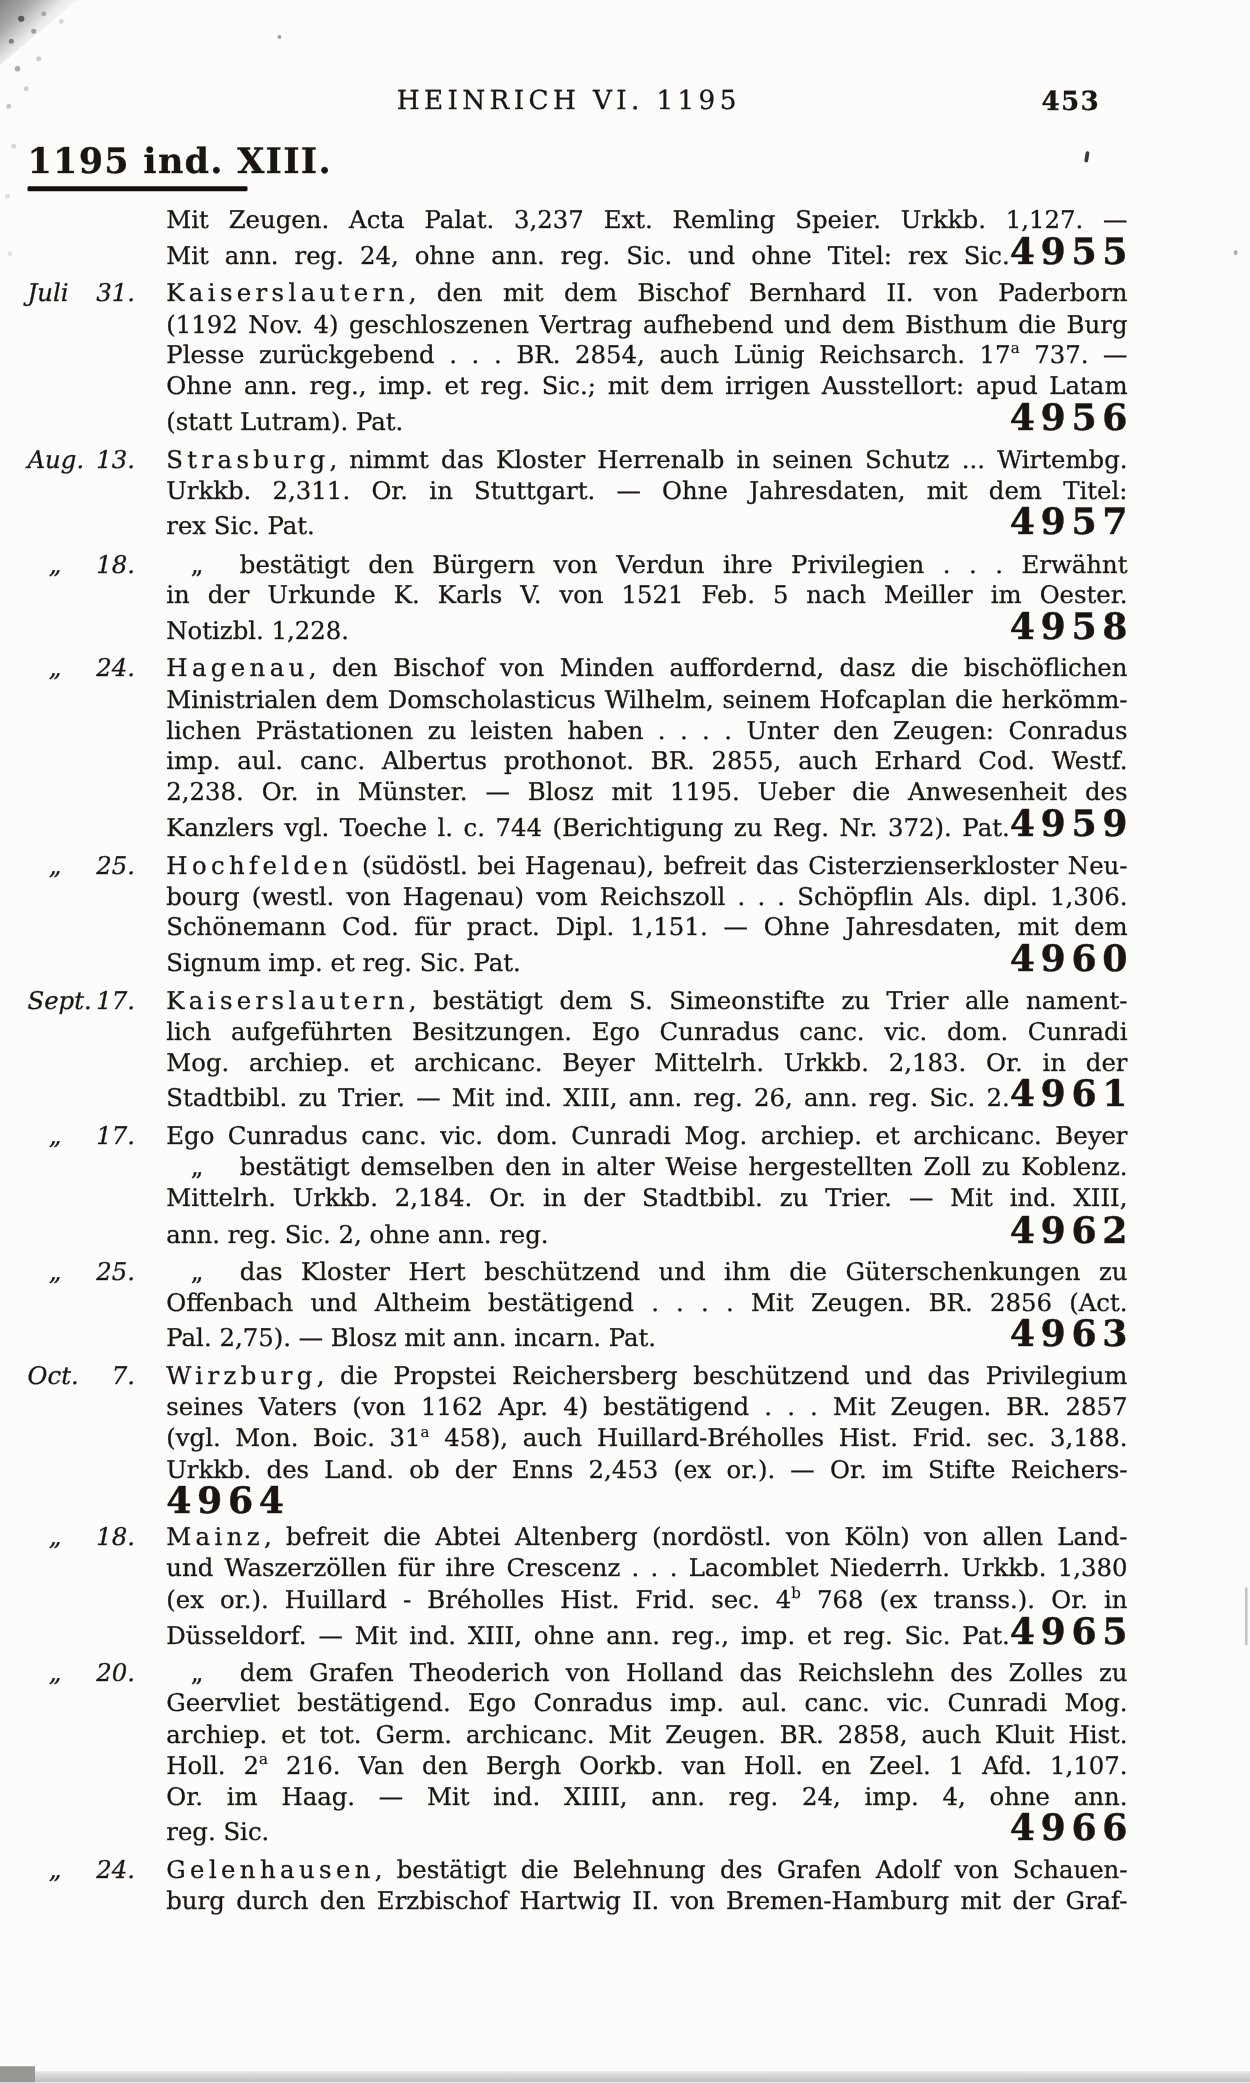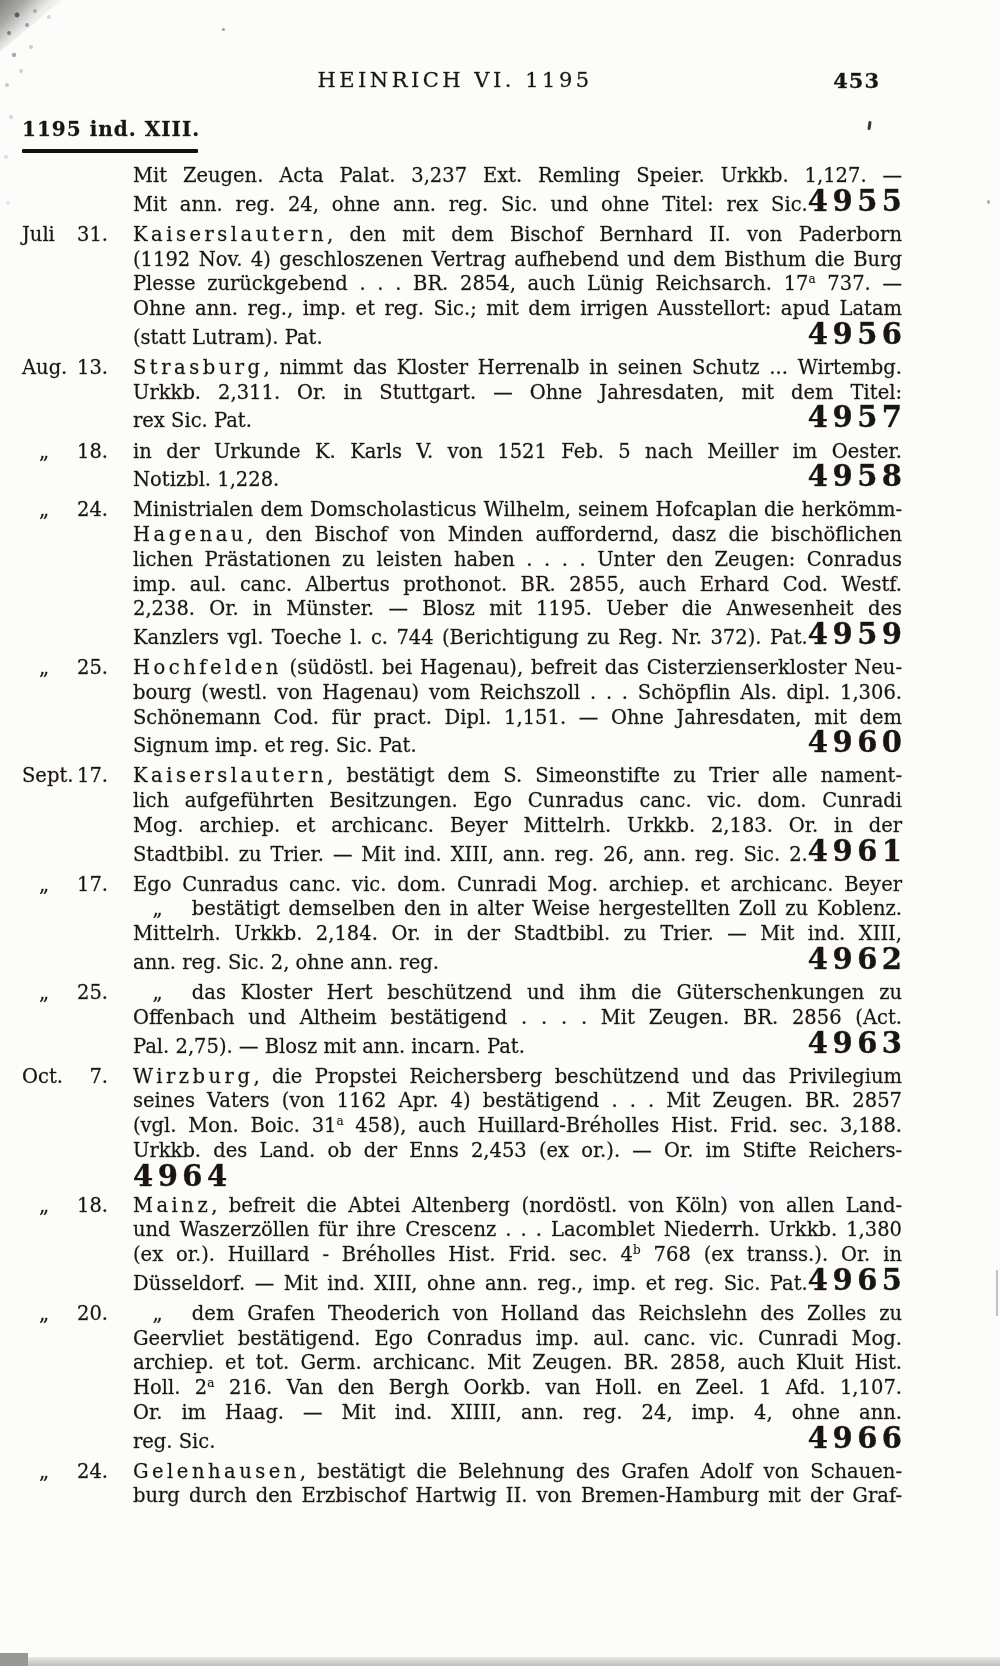--- a/index.html
+++ b/index.html
@@ -14,32 +14,32 @@
   .running-title{
     position:absolute;top:68px;left:455px;transform:translateX(-50%);
     font-size:21px;font-weight:normal;letter-spacing:3.5px;white-space:nowrap;
   }
   .page-number{
     position:absolute;top:68px;right:120px;
     font-size:21px;font-weight:bold;letter-spacing:1px;
   }
   .sidehead{
     position:absolute;top:112px;left:22px;
-    font-size:20px;font-weight:bold;letter-spacing:1px;line-height:34px;
+    font-size:28px;font-weight:bold;letter-spacing:1px;line-height:34px;
   }
   .sidehead .rule{
     margin-top:3px;width:176px;height:3.5px;background:#14100c;border-radius:1px;
   }
   
   .entries{
     position:absolute;top:164px;left:22px;width:865px;
     font-size:19.5px;line-height:24.7px;
   }
   .entry{display:grid;grid-template-columns:96px 769px;margin-bottom:5.5px;gap:15px;}
-  .mcell{display:flex;justify-content:space-between;align-items:flex-start;padding-right:10px;}
+  .mcell{display:flex;justify-content:space-between;align-items:flex-start;padding-right:10px;font-style:italic;}
   .mcell .month{white-space:nowrap;}
   .mcell .month.ditto{padding-left:17px;}
   .mcell .day{white-space:nowrap;text-align:right;}
   .body{min-width:0;}
   .line{text-align:justify;text-align-last:justify;}
   .numline{display:flex;align-items:baseline;}
   .numline .t{flex:1;min-width:0;}
   .numline .t.just{text-align:justify;text-align-last:justify;}
   .numline .n{
     font-weight:bold;font-size:29px;line-height:24.7px;
@@ -144,35 +144,36 @@
           <span class="n">4957</span>
         </div>
       </div>
     </div>
     <div class="entry">
       <div class="mcell">
         <span class="month ditto">„</span>
         <span class="day">18.</span>
       </div>
       <div class="body">
+        <div class="line"> „  bestätigt den Bürgern von Verdun ihre Privilegien . . . Erwähnt</div>
         <div class="line">in der Urkunde K. Karls V. von 1521 Feb. 5 nach Meiller im Oester.</div>
         <div class="numline">
           <span class="t">Notizbl. 1,228.</span>
           <span class="n">4958</span>
         </div>
       </div>
     </div>
     <div class="entry">
       <div class="mcell">
         <span class="month ditto">„</span>
         <span class="day">24.</span>
       </div>
       <div class="body">
+        <div class="line"><span class="sperr">Hagenau</span>, den Bischof von Minden auffordernd, dasz die bischöflichen</div>
         <div class="line">Ministrialen dem Domscholasticus Wilhelm, seinem Hofcaplan die herkömm-</div>
-        <div class="line"><span class="sperr">Hagenau</span>, den Bischof von Minden auffordernd, dasz die bischöflichen</div>
         <div class="line">lichen Prästationen zu leisten haben . . . . Unter den Zeugen: Conradus</div>
         <div class="line">imp. aul. canc. Albertus prothonot.  BR. 2855, auch Erhard Cod. Westf.</div>
         <div class="line">2,238.  Or. in Münster. — Blosz mit 1195.  Ueber die Anwesenheit des</div>
         <div class="numline">
           <span class="t just">Kanzlers vgl. Toeche l. c. 744 (Berichtigung zu Reg. Nr. 372).  Pat.</span>
           <span class="n">4959</span>
         </div>
       </div>
     </div>
     <div class="entry">

